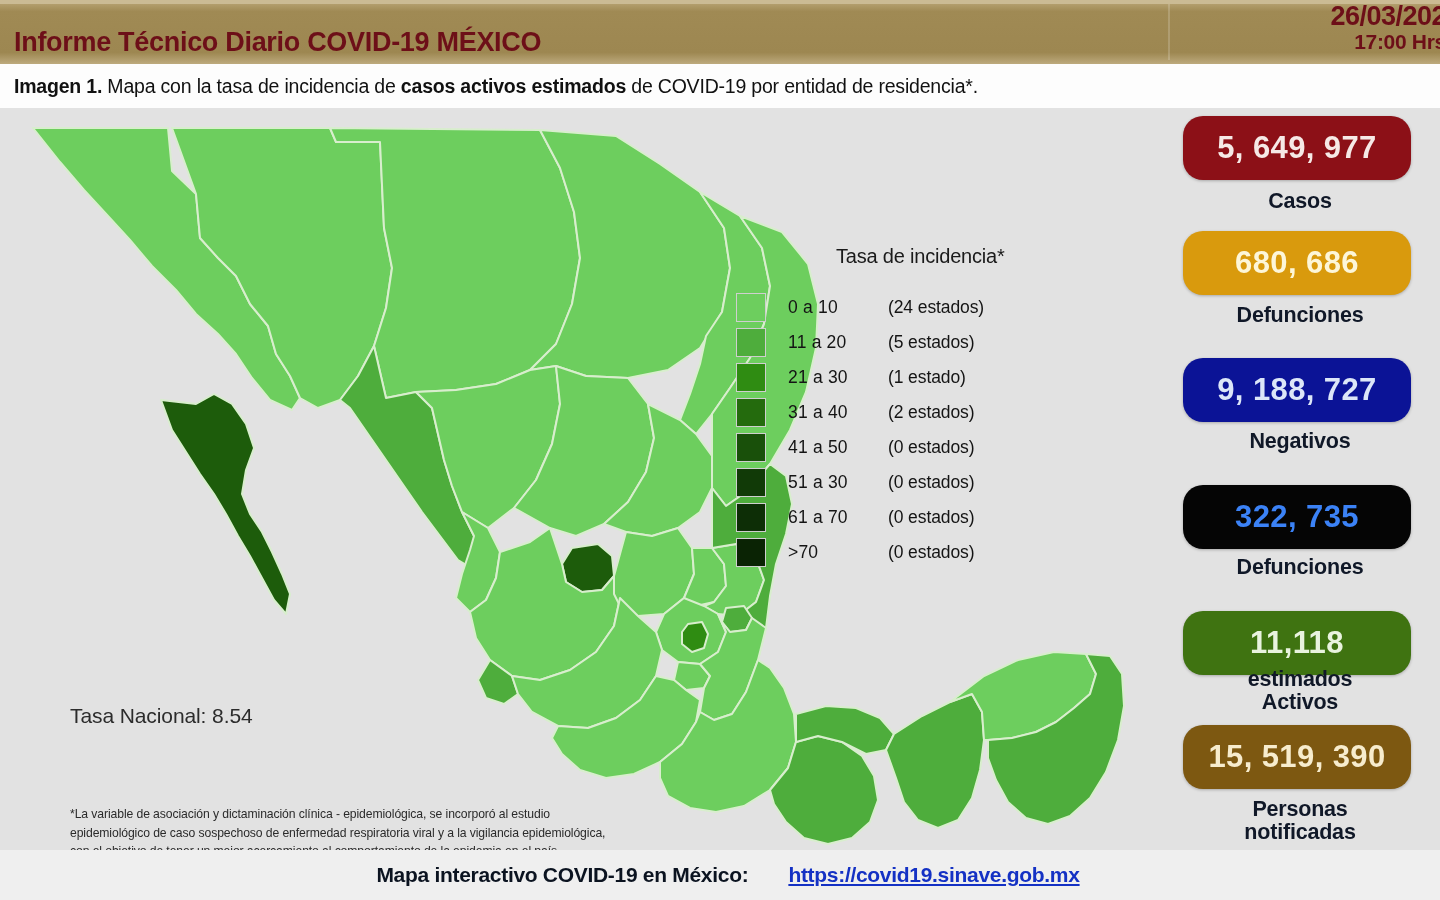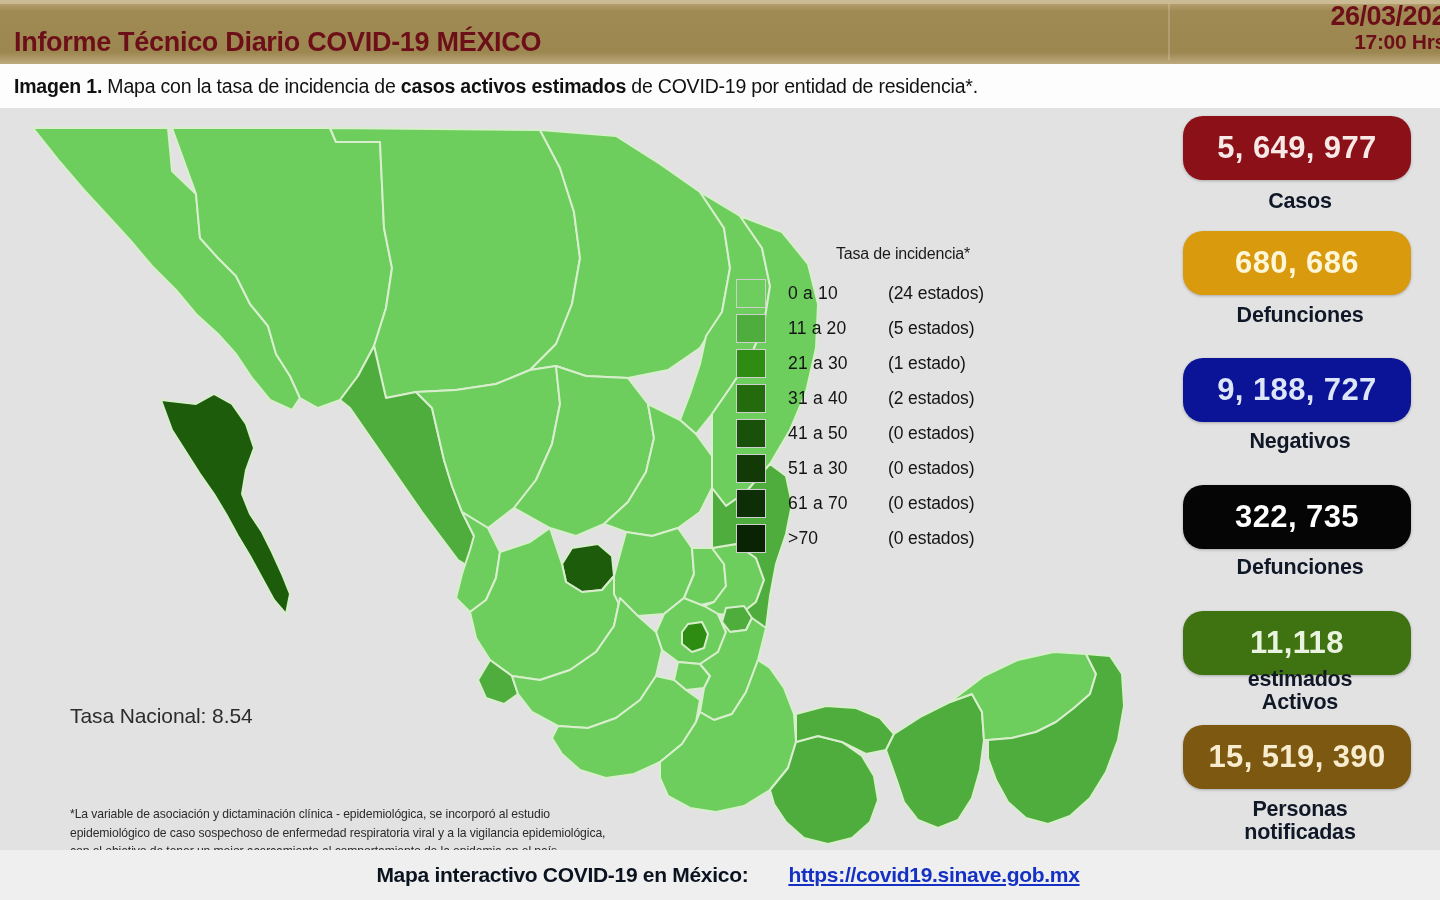--- a/index.html
+++ b/index.html
@@ -59,22 +59,22 @@
   .tasa-nacional {
     position: absolute; left: 70px; top: 596px;
     font-size: 21px; color: #2c2c2c; letter-spacing: -0.1px;
   }
 
   
   .legend {
     position: absolute; left: 736px; top: 137px; width: 330px;
   }
   .legend-title {
-    font-size: 16px; color: #1a1a1a; font-weight: normal;
-    margin-left: 100px; margin-bottom: 13px; letter-spacing: -0.2px;
+    font-size: 20px; color: #1a1a1a; font-weight: normal;
+    margin-left: 100px; margin-bottom: 22px; letter-spacing: -0.2px;
   }
   .legend-row { display: flex; align-items: center; height: 35px; }
   .legend-swatch {
     width: 30px; height: 29px; border: 1px solid #cfcfcf;
     flex: 0 0 auto;
   }
   .legend-range {
     width: 122px; padding-left: 22px; font-size: 17.5px; color: #141414;
     letter-spacing: 0.2px;
   }
@@ -267,21 +267,21 @@
         </div>
         <div class="stat-label" style="top: 82px;">Casos</div>
         <div class="stat-card" style="top: 123px; background: rgb(217, 154, 13); color: rgb(253, 246, 216);">
           <span>680, 686</span>
         </div>
         <div class="stat-label" style="top: 196px;">Defunciones</div>
         <div class="stat-card" style="top: 250px; background: rgb(11, 19, 150); color: rgb(220, 230, 248);">
           <span>9, 188, 727</span>
         </div>
         <div class="stat-label" style="top: 322px;">Negativos</div>
-        <div class="stat-card" style="top: 377px; background: rgb(5, 5, 5); color: #ffffff;">
+        <div class="stat-card" style="top: 377px; background: rgb(5, 5, 5); color: #3b82f6;">
           <span>322, 735</span>
         </div>
         <div class="stat-label" style="top: 448px;">Defunciones</div>
         <div class="stat-card" style="top: 503px; background: rgb(63, 115, 17); color: rgb(233, 243, 223);">
           <span>11,118</span>
         </div>
         <div class="stat-label" style="top: 560px;">
           <div>estimados</div>
           <div>Activos</div>
         </div>

